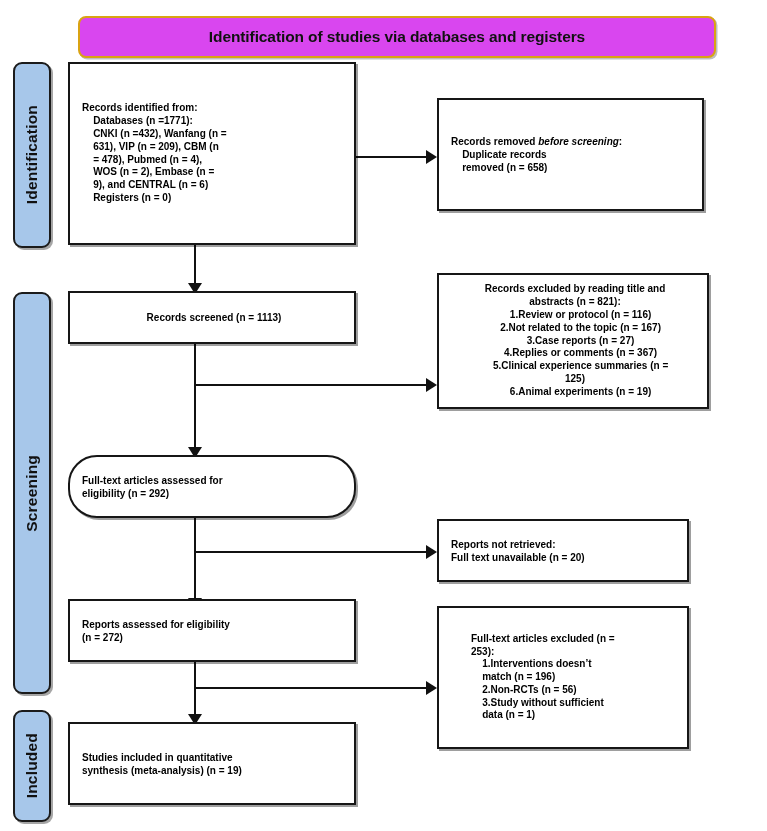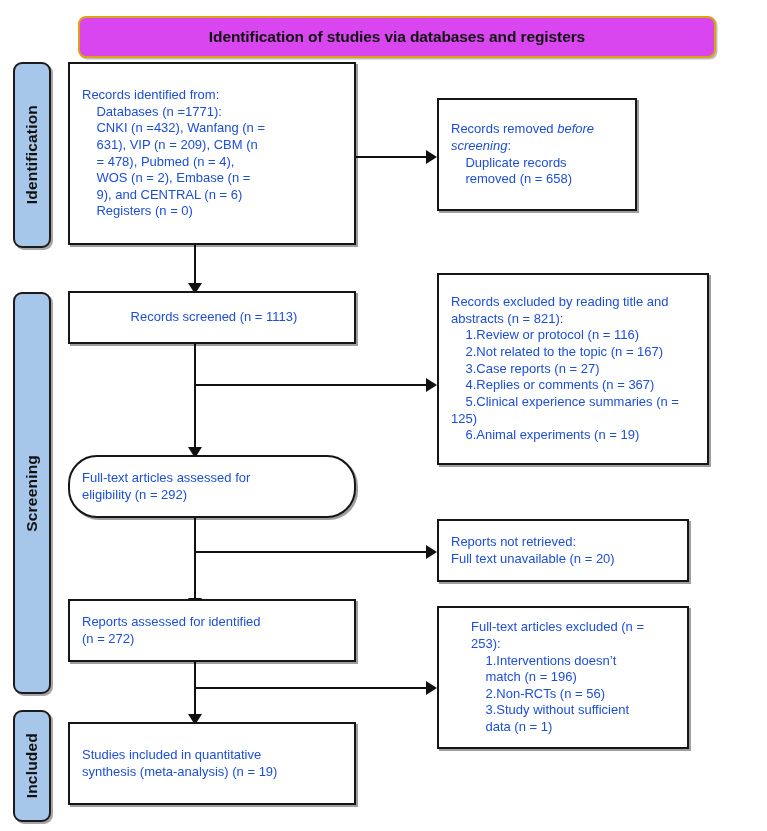--- a/index.html
+++ b/index.html
@@ -63,26 +63,27 @@
   .node {
     position: absolute;
     background: #ffffff;
     border: 2.2px solid #161616;
     box-shadow: 2px 2px 0 rgba(0,0,0,0.38);
     box-sizing: border-box;
     display: flex;
     align-items: center;
   }
   .node .node-text {
-    font-size: 13px;
+    font-size: 10px;
     line-height: 1.30;
-    color: #1d4ed8;
+    color: #000000;
     padding: 0 8px 0 12px;
     white-space: pre-wrap;
     width: 100%;
+    font-weight: bold;
   }
   .node .node-text.tight { line-height: 1.28; }
   .ital { font-style: italic; }
 
   
   .vline, .hline {
     position: absolute;
     background: #111111;
   }
   .vline { width: 2.2px; }
@@ -149,31 +150,31 @@
     <div class="node-text tight"><span>Records identified from:</span>
 <span>    Databases (n =1771):</span>
 <span>    CNKI (n =432), Wanfang (n =</span>
 <span>    631), VIP (n = 209), CBM (n</span>
 <span>    = 478), Pubmed (n = 4),</span>
 <span>    WOS (n = 2), Embase (n =</span>
 <span>    9), and CENTRAL (n = 6)</span>
 <span>    Registers (n = 0)</span></div>
   </div>
 
-  <div class="node" style="left:437px; top:98px; width:200px; height:113px;">
+  <div class="node" style="left:437px; top:98px; width:267px; height:113px;">
     <div class="node-text"><span>Records removed </span><span class="ital">before screening</span><span>:</span>
 <span>    Duplicate records</span>
 <span>    removed (n = 658)</span></div>
   </div>
 
   <div class="node" style="left:68px; top:291px; width:288px; height:53px;text-align:center;">
     <div class="node-text">Records screened (n = 1113)</div>
   </div>
 
-  <div class="node" style="left:437px; top:273px; width:272px; height:192px;">
+  <div class="node" style="left:437px; top:273px; width:272px; height:136px;text-align:center;">
     <div class="node-text tight"><span>Records excluded by reading title and</span>
 <span>abstracts (n = 821):</span>
 <span>    1.Review or protocol (n = 116)</span>
 <span>    2.Not related to the topic (n = 167)</span>
 <span>    3.Case reports (n = 27)</span>
 <span>    4.Replies or comments (n = 367)</span>
 <span>    5.Clinical experience summaries (n =</span>
 <span>125)</span>
 <span>    6.Animal experiments (n = 19)</span></div>
   </div>
@@ -182,21 +183,21 @@
     <div class="node-text"><span>Full-text articles assessed for</span>
 <span>eligibility (n = 292)</span></div>
   </div>
 
   <div class="node" style="left:437px; top:519px; width:252px; height:63px;">
     <div class="node-text"><span>Reports not retrieved:</span>
 <span>Full text unavailable (n = 20)</span></div>
   </div>
 
   <div class="node" style="left:68px; top:599px; width:288px; height:63px;">
-    <div class="node-text"><span>Reports assessed for identified</span>
+    <div class="node-text"><span>Reports assessed for eligibility</span>
 <span>(n = 272)</span></div>
   </div>
 
   <div class="node" style="left:437px; top:606px; width:252px; height:143px;padding-left:20px;">
     <div class="node-text tight"><span>Full-text articles excluded (n =</span>
 <span>253):</span>
 <span>    1.Interventions doesn’t</span>
 <span>    match (n = 196)</span>
 <span>    2.Non-RCTs (n = 56)</span>
 <span>    3.Study without sufficient</span>

